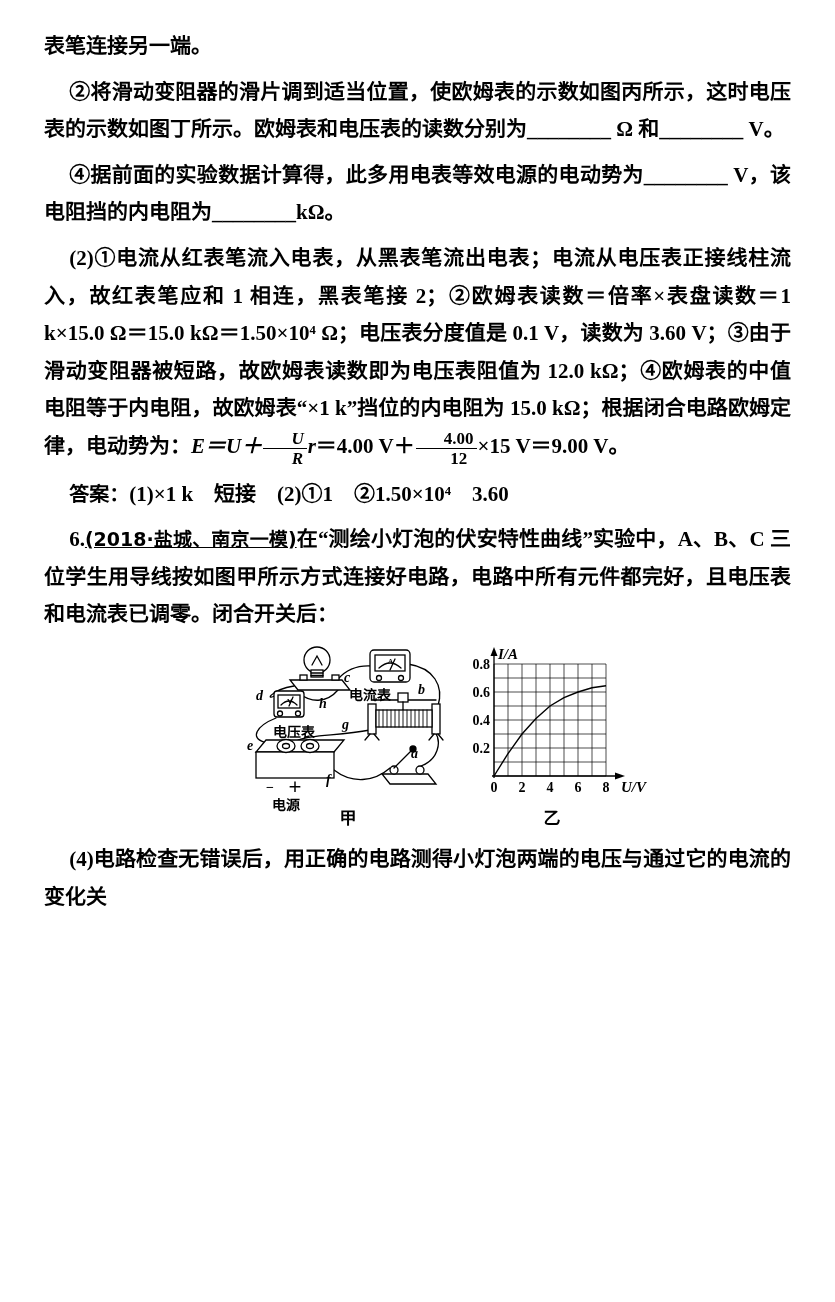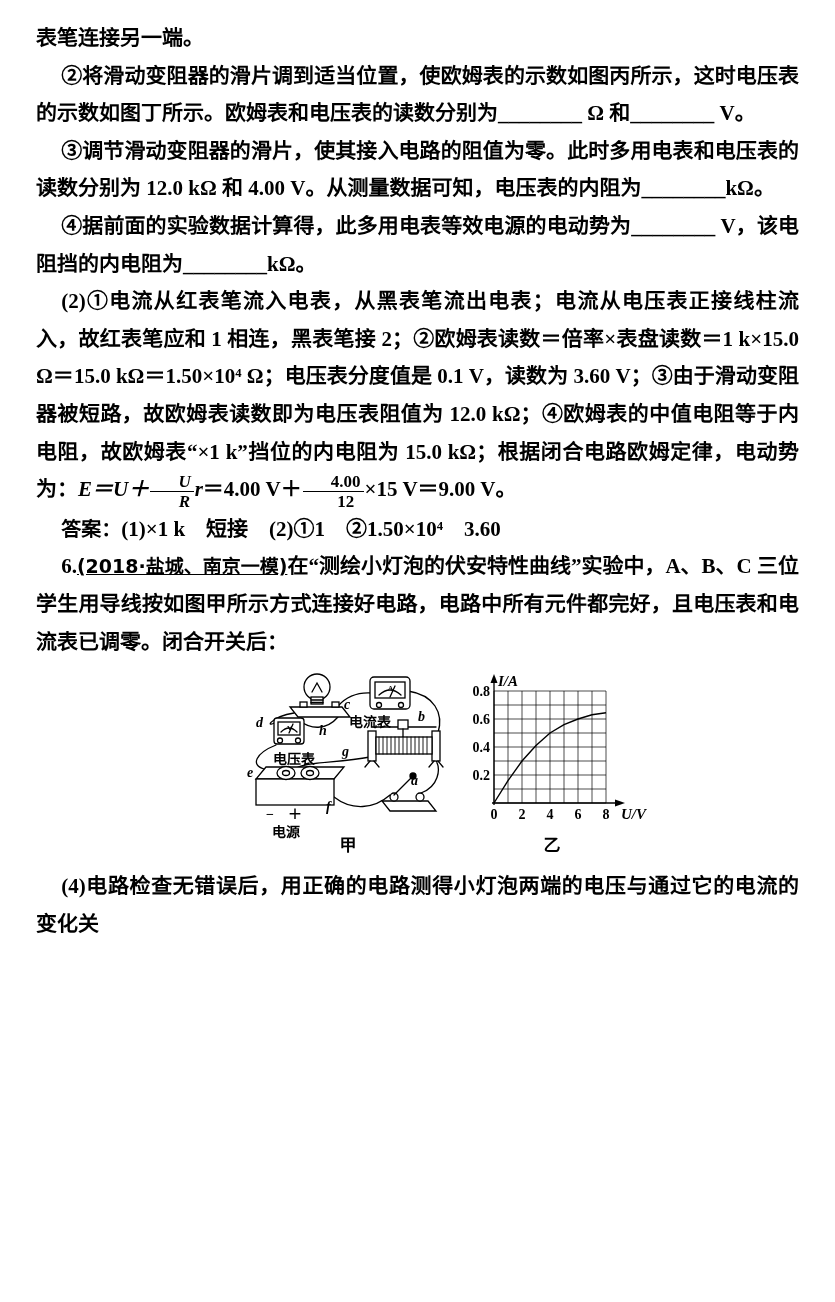--- a/index.html
+++ b/index.html
@@ -8,21 +8,21 @@
     width:835px;height:1302px;
     box-sizing:border-box;
     padding:20px 36px 0 36px;
     background:#fff;color:#000;
     font-family:"Liberation Serif","DejaVu Serif",serif;
     font-weight:bold;
     font-size:21px;
     overflow:hidden;
   }
   .para{
-    margin:0;
+    margin:8px;
     line-height:37.6px;
     text-align:justify;
     text-indent:1.2em;
   }
   .no-indent{text-indent:0;}
   .lead{font-family:"DejaVu Sans","Liberation Sans",sans-serif;font-size:20px;}
   .src{font-family:"DejaVu Sans","Liberation Sans",sans-serif;font-size:19px;text-decoration:underline;}
   .mi{font-style:italic;}
   .frac{
     display:inline-block;vertical-align:middle;
@@ -45,21 +45,20 @@
 </style>
 </head>
 <body>
 
 <div class="page">
 
   <p class="para no-indent"><span>表笔连接另一端。</span></p>
 
   <p class="para"><span>②将滑动变阻器的滑片调到适当位置，使欧姆表的示数如图丙所示，这时电压表的示数如图丁所示。欧姆表和电压表的读数分别为________ Ω 和________ V。</span></p>
 
-  <p class="para"><span>③调节滑动变阻器的滑片，使其接入电路的阻值为零。此时多用电表和电压表的读数分别为 12.0 kΩ 和 4.00 V。从测量数据可知，电压表的内阻为________kΩ。</span></p>
 
   <p class="para"><span>④据前面的实验数据计算得，此多用电表等效电源的电动势为________ V，该电阻挡的内电阻为________kΩ。</span></p>
 
 
   <p class="para"><span>(2)①电流从红表笔流入电表，从黑表笔流出电表；电流从电压表正接线柱流入，故红表笔应和 1 相连，黑表笔接 2；②欧姆表读数＝倍率×表盘读数＝1 k×15.0 Ω＝15.0 kΩ＝1.50×10⁴ Ω；电压表分度值是 0.1 V，读数为 3.60 V；③由于滑动变阻器被短路，故欧姆表读数即为电压表阻值为 12.0 kΩ；④欧姆表的中值电阻等于内电阻，故欧姆表“×1 k”挡位的内电阻为 15.0 kΩ；根据闭合电路欧姆定律，电动势为：</span><span class="mi">E＝U＋</span><span class="frac"><span class="top mi">U</span><span class="bot mi">R</span></span><span class="mi">r</span><span>＝4.00 V＋</span><span class="frac"><span class="top">4.00</span><span class="bot">12</span></span><span>×15 V</span><span>＝9.00 V。</span></p>
 
   <p class="para"><span class="lead">答案：</span><span>(1)×1 k　短接　(2)①1　②1.50×10⁴　3.60</span></p>
 
 
   <p class="para"><span>6.</span><span class="src">(2018·盐城、南京一模)</span><span>在“测绘小灯泡的伏安特性曲线”实验中，A、B、C 三位学生用导线按如图甲所示方式连接好电路，电路中所有元件都完好，且电压表和电流表已调零。闭合开关后：</span></p>

